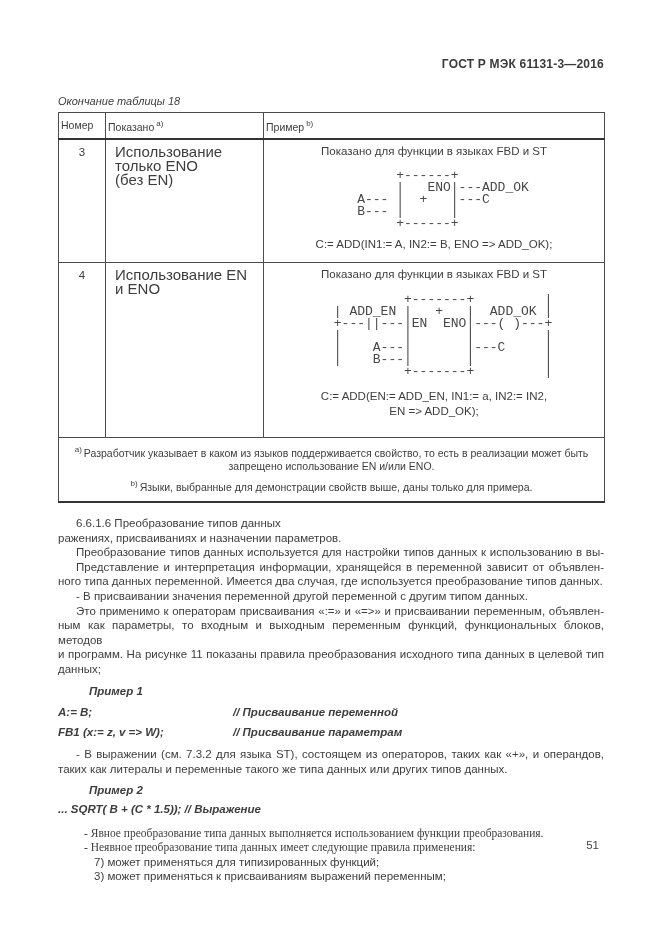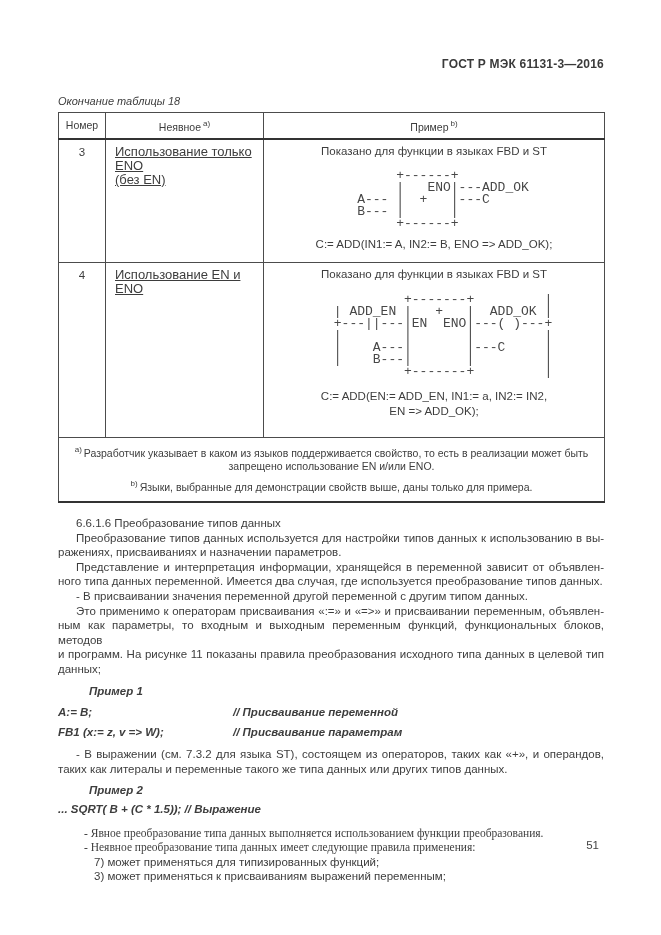--- a/index.html
+++ b/index.html
@@ -37,36 +37,35 @@
   table.gost col.c-ex{width:341px;}
   table.gost th, table.gost td{
     border:1px solid #4c4c4c;
     padding:0;
     vertical-align:top;
     font-size:11px;
   }
   table.gost thead th{
     font-weight:normal;
     font-size:10.5px;
-    text-align:center;
+    text-align:left;
     padding:6px 2px 5px;
     border-bottom:2.5px solid #333333;
   }
   table.gost thead sup{font-size:8px;margin-left:2px;}
   tr.bodyrow td.num{
     text-align:center;
     padding-top:6px;
     font-size:11.5px;
   }
   tr.bodyrow td.desc{
     padding:5px 6px 4px 9px;
-    font-size:13px;
+    font-size:15px;
     line-height:14px;
     white-space:pre-line;
-    text-decoration:underline;
   }
   tr.bodyrow td.example{
     text-align:center;
     font-size:11.5px;
   }
   td.example .intro{
     margin-top:4px;
     line-height:15px;
   }
   td.example pre.art{
@@ -150,21 +149,21 @@
 
   <table class="gost">
     <colgroup>
       <col class="c-num">
         <col class="c-desc">
         <col class="c-ex">
     </colgroup>
     <thead>
       <tr>
         <th><span>Номер</span></th>
-        <th><span>Неявное</span><sup>a)</sup></th>
+        <th><span>Показано</span><sup>a)</sup></th>
         <th><span>Пример</span><sup>b)</sup></th>
       </tr>
     </thead>
     <tbody>
       <tr class="bodyrow row3">
         <td class="num">3</td>
         <td class="desc">Использование только ENO
 (без EN)</td>
         <td class="example">
           <div class="intro">Показано для функции в языках FBD и ST</div>
@@ -199,22 +198,22 @@
         </td>
       </tr>
     </tbody>
   </table>
 
   <div class="body-text">
       <div class="blk p">
         <div class="line first">6.6.1.6 Преобразование типов данных</div>
       </div>
       <div class="blk p">
+        <div class="line">ражениях, присваиваниях и назначении параметров.</div>
         <div class="line just first">Преобразование типов данных используется для настройки типов данных к использованию в вы-</div>
-        <div class="line">ражениях, присваиваниях и назначении параметров.</div>
       </div>
       <div class="blk p">
         <div class="line just first">Представление и интерпретация информации, хранящейся в переменной зависит от объявлен-</div>
         <div class="line">ного типа данных переменной. Имеется два случая, где используется преобразование типов данных.</div>
       </div>
       <div class="blk p">
         <div class="line first">- В присваивании значения переменной другой переменной с другим типом данных.</div>
       </div>
       <div class="blk p">
         <div class="line just first">Это применимо к операторам присваивания «:=» и «=&gt;» и присваивании переменным, объявлен-</div>

